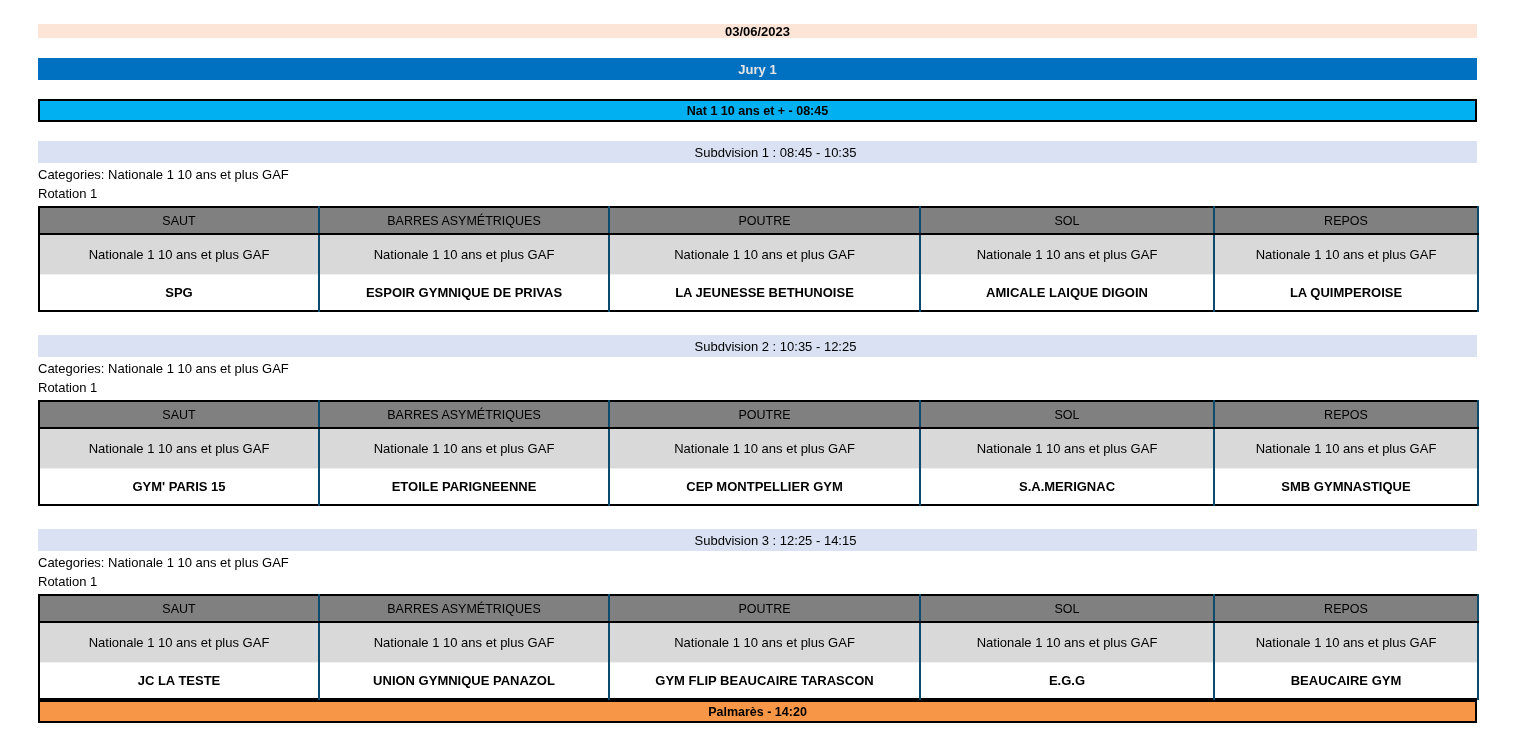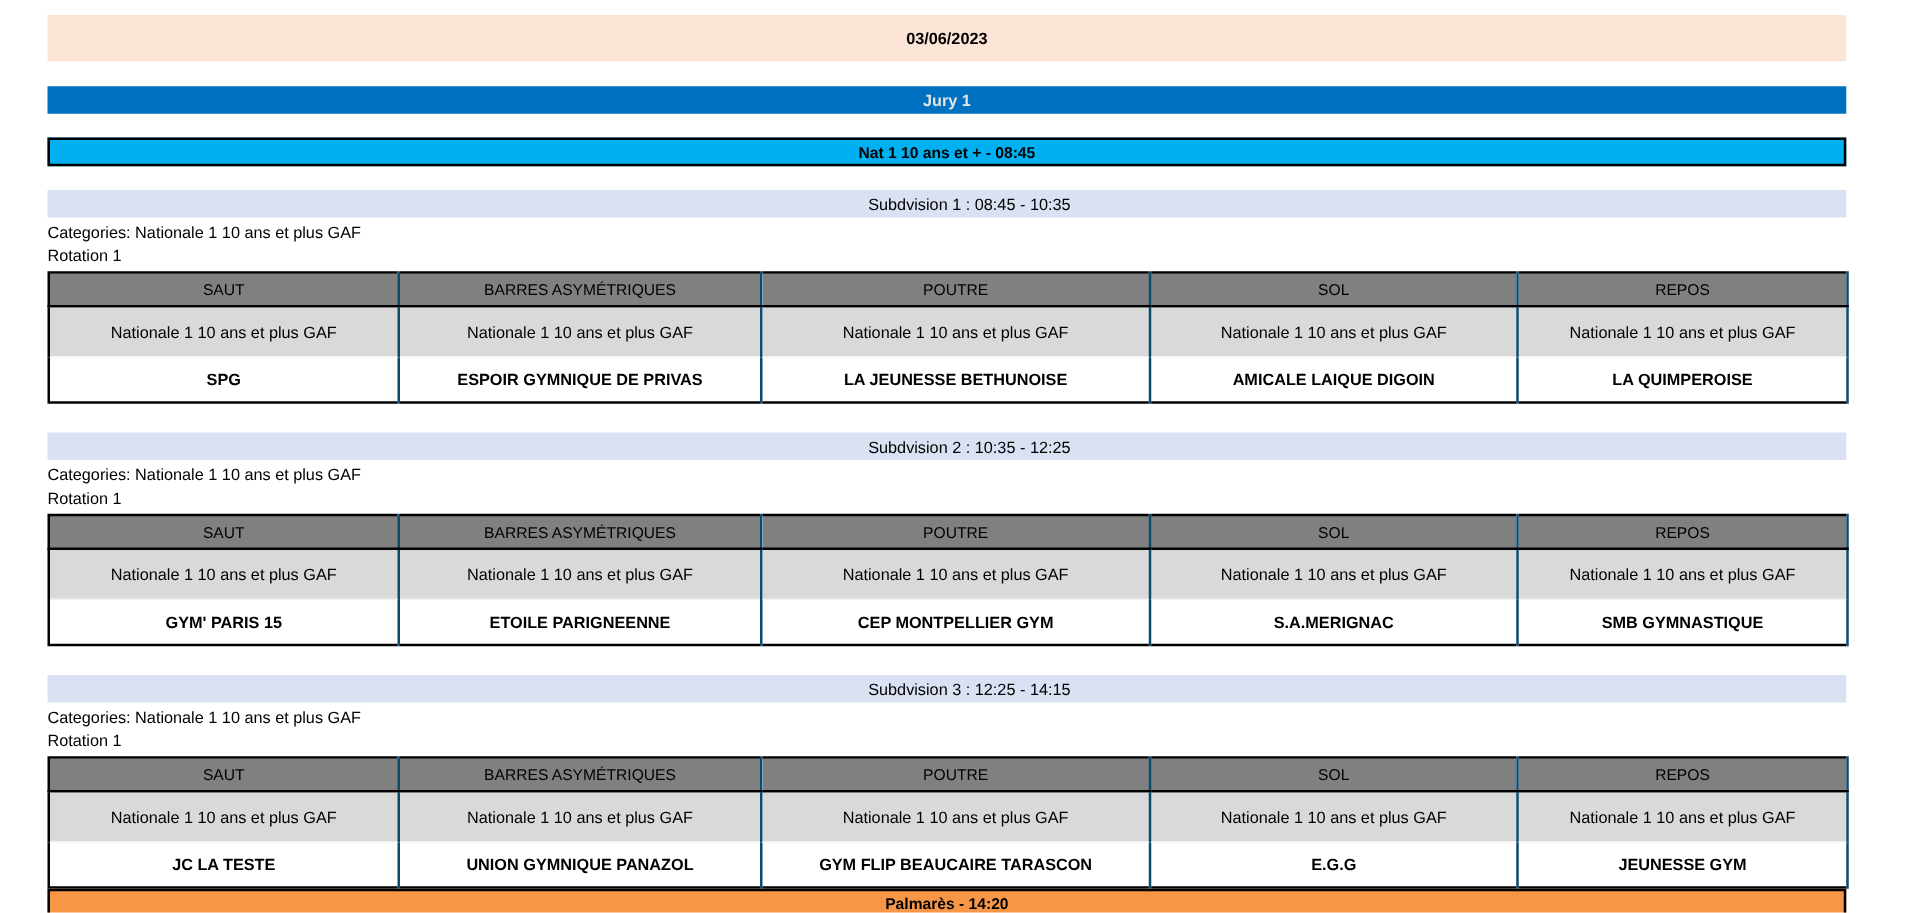--- a/index.html
+++ b/index.html
@@ -11,21 +11,21 @@
     color: #000;
   }
   .sheet { margin-left: 38px; width: 1439px; }
 
   .bar {
     width: 100%;
     text-align: center;
     font-size: 13px;
     display: flex; align-items: center; justify-content: center;
   }
-  .bar-date   { margin-top: 12px; height: 37px; background: #FCE4D6; font-weight: bold; }
+  .bar-date   { margin-top: 24px; height: 14px; background: #FCE4D6; font-weight: bold; }
   .bar-jury   { margin-top: 20px; height: 22px; background: #0070C0; color: #e5e5e5; font-weight: bold; }
   .bar-session{ margin-top: 19px; height: 23px; background: #00B0F0; border: 2px solid #000; font-weight: 600; font-size: 12.5px; }
   .bar-subdiv { margin-top: 23px; height: 22px; background: #D9E1F2; font-size: 13px; padding-left: 36px; }
   .bar-subdiv.first { margin-top: 19px; }
   .bar-palmares { height: 23px; background: #F79646; border: 2px solid #000; font-weight: 600; font-size: 12.5px; }
 
   .meta-line { font-size: 13px; line-height: 19px; }
   .meta-line.cat { margin-top: 2px; }
 
   table.rotation-table {
@@ -192,21 +192,21 @@
         <td>Nationale 1 10 ans et plus GAF</td>
         <td>Nationale 1 10 ans et plus GAF</td>
         <td>Nationale 1 10 ans et plus GAF</td>
         <td>Nationale 1 10 ans et plus GAF</td>
       </tr>
       <tr class="clubs-row">
         <td>JC LA TESTE</td>
         <td>UNION GYMNIQUE PANAZOL</td>
         <td>GYM FLIP BEAUCAIRE TARASCON</td>
         <td>E.G.G</td>
-        <td>JEUNESSE GYM</td>
+        <td>BEAUCAIRE GYM</td>
       </tr>
     </tbody>
   </table>
 
   <div class="bar bar-palmares">
     <span>Palmarès - 14:20</span>
   </div>
 
 </div>
 

